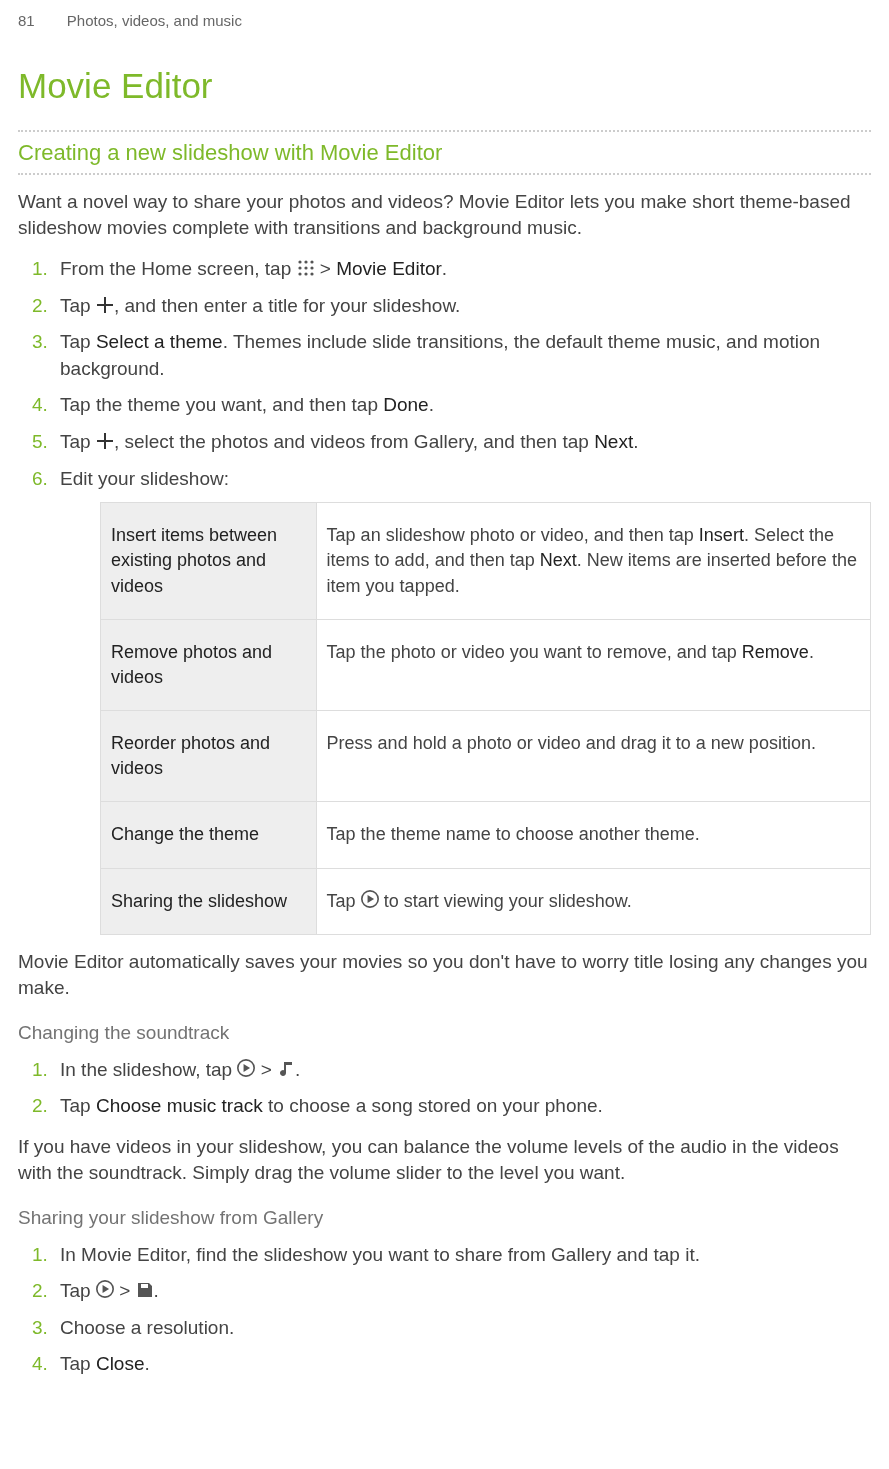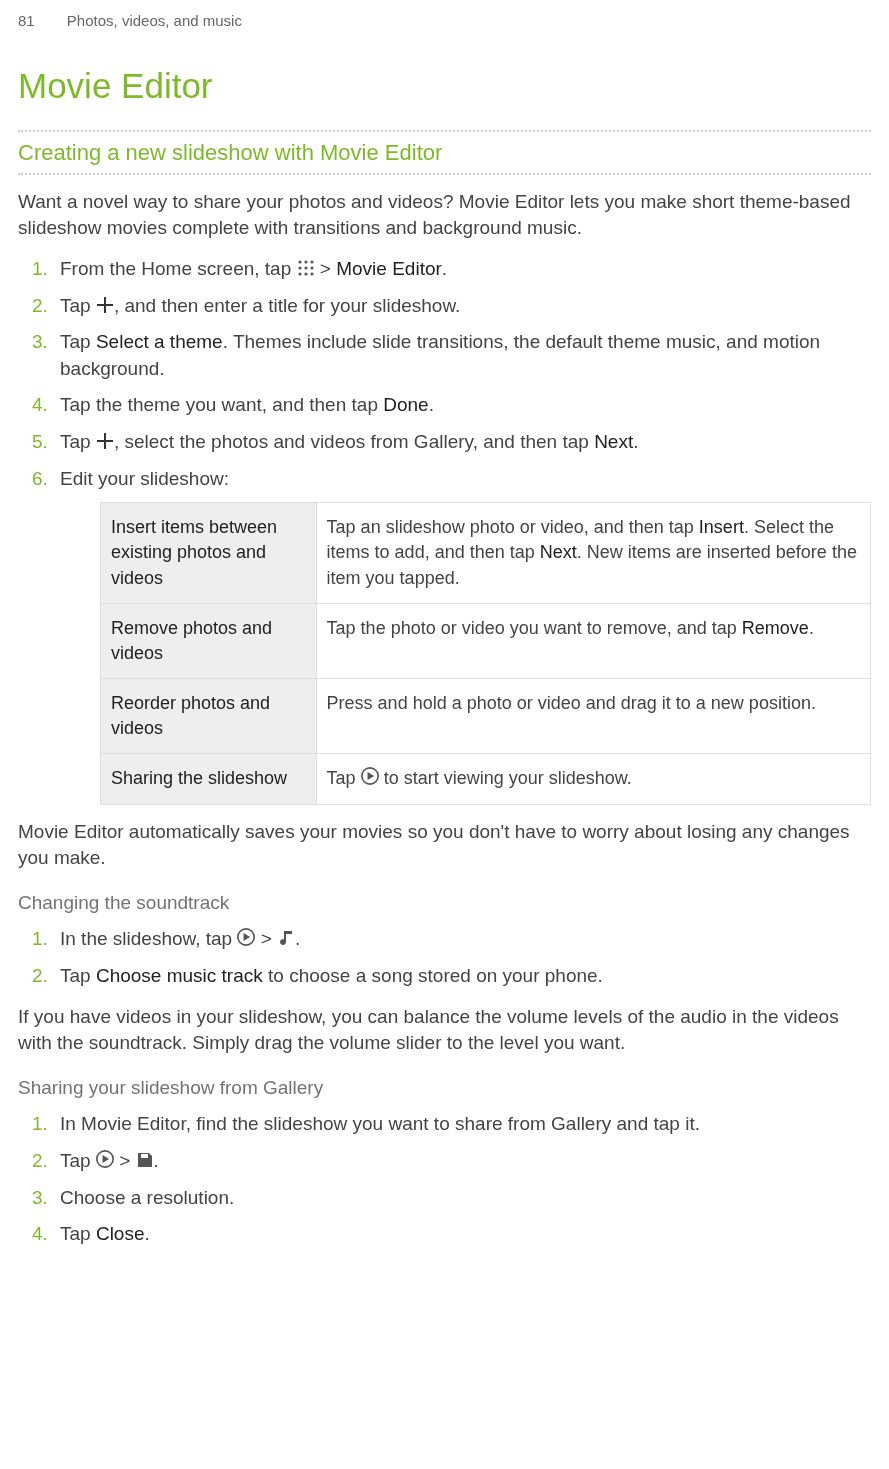--- a/index.html
+++ b/index.html
@@ -58,21 +58,21 @@
     align-items: center; justify-content: center;
     vertical-align: -2px;
   }
   table {
     width: calc(100% - 40px);
     margin: 10px 0 10px 40px;
     border-collapse: collapse;
   }
   td {
     border: 1px solid #ddd;
-    padding: 12px 10px;
+    padding: 20px 10px;
     vertical-align: top;
     font-size: 18px;
   }
   td:first-child {
     width: 28%;
     background: #eee;
     color: #222;
     font-weight: 400;
   }
   .para { margin: 14px 0; }
@@ -152,38 +152,42 @@
         <td>Remove photos and videos</td>
         <td>
           <span>Tap the photo or video you want to remove, and tap </span><span class="b">Remove</span><span>.</span>
         </td>
       </tr>
       <tr>
         <td>Reorder photos and videos</td>
         <td>Press and hold a photo or video and drag it to a new position.</td>
       </tr>
       <tr>
+        <td>Change the theme</td>
+        <td>Tap the theme name to choose another theme.</td>
+      </tr>
+      <tr>
         <td>Sharing the slideshow</td>
         <td>
           <span>Tap </span>
           <span class="icon">
             <svg viewBox="0 0 22 22" width="20" height="20">
                   <circle cx="11" cy="11" r="10" fill="none" stroke="#555" stroke-width="2"></circle>
                   <path d="M8 6l8 5-8 5z" fill="#555"></path>
                 </svg>
           </span>
           <span> to start viewing your slideshow.</span>
         </td>
       </tr>
     </tbody>
       </table>
   </li>
 </ol>
 
-<p class="para">Movie Editor automatically saves your movies so you don't have to worry about losing any changes you make.</p>
+<p class="para">Movie Editor automatically saves your movies so you don't have to worry title losing any changes you make.</p>
 
 <h3>Changing the soundtrack</h3>
 <ol>
   <li>
     <span>In the slideshow, tap </span>
     <span class="icon">
       <svg viewBox="0 0 22 22" width="20" height="20">
           <circle cx="11" cy="11" r="10" fill="none" stroke="#555" stroke-width="2"></circle>
           <path d="M8 6l8 5-8 5z" fill="#555"></path>
         </svg>

